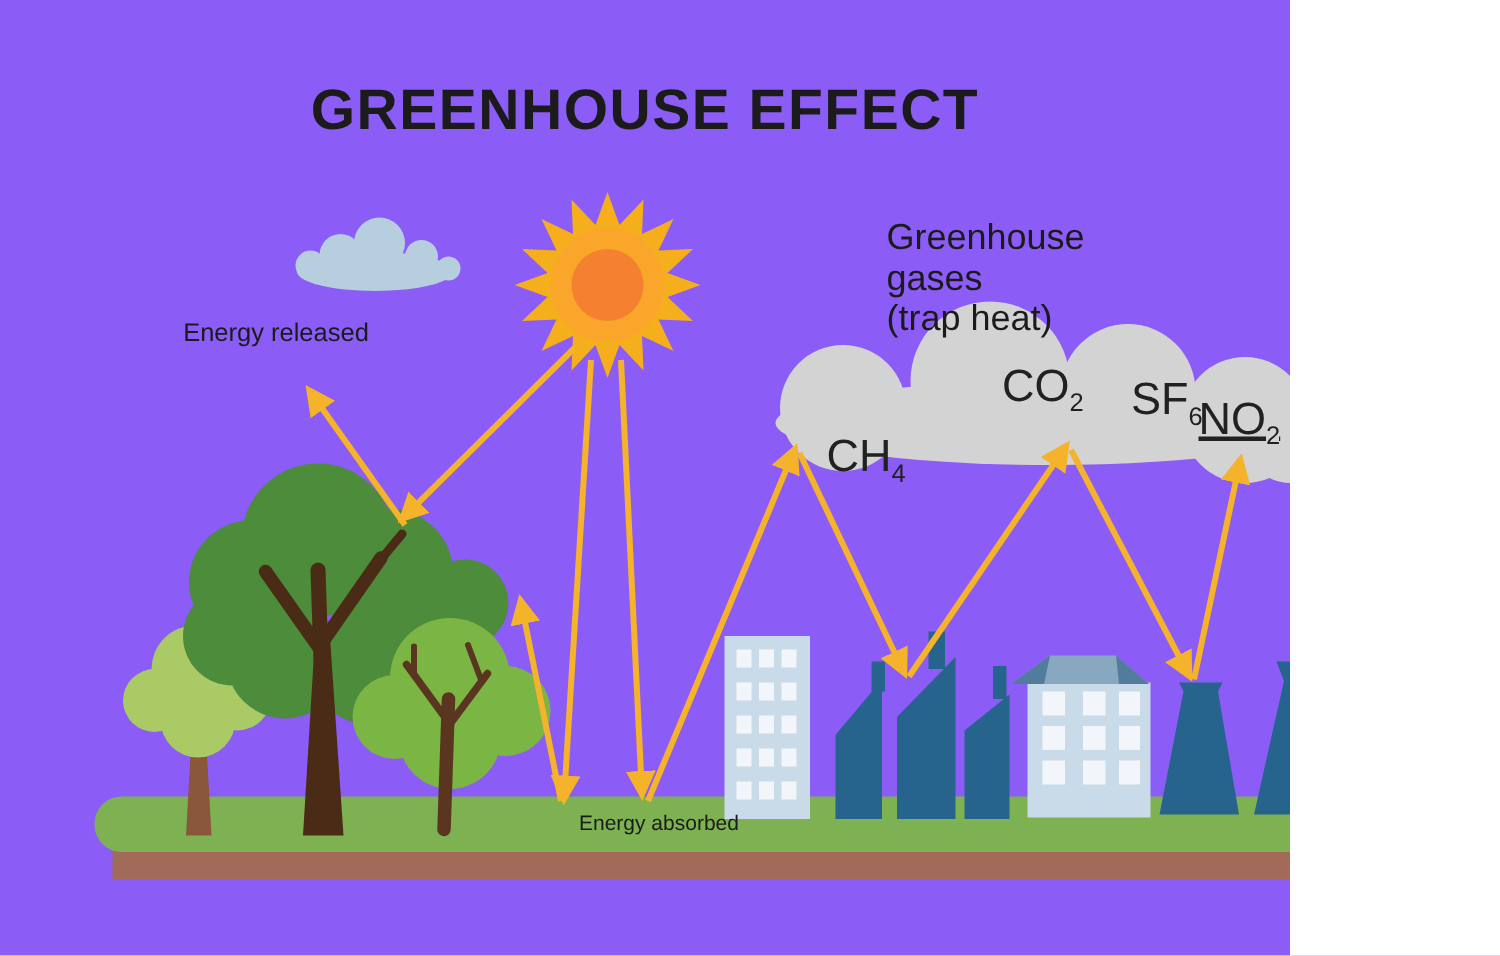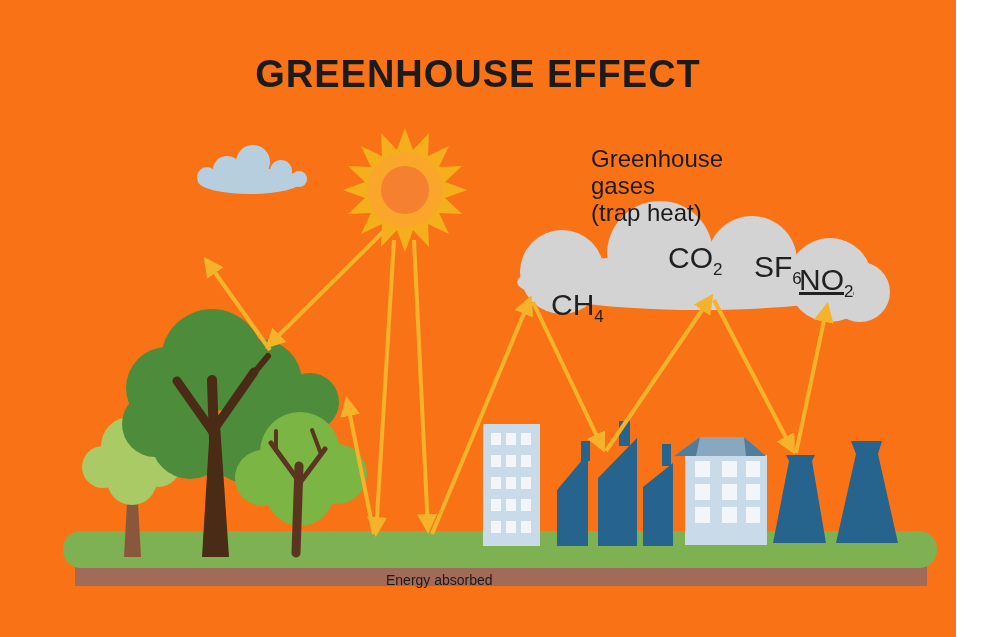--- a/index.html
+++ b/index.html
@@ -1,24 +1,24 @@
 <!DOCTYPE html>
 <html><head>
 <meta charset="utf-8">
 <style>
   html,body{margin:0;padding:0;background:#fff;}
-  #stage{position:relative;width:956px;height:637px;background:#f97316;overflow:hidden;
+  #stage{position:relative;width:860px;height:637px;background:#8b5cf6;overflow:hidden;
          font-family:"Liberation Sans", sans-serif;color:#1b1b1b;}
   #scene{position:absolute;left:0;top:0;}
   .txt{position:absolute;line-height:1.18;color:#1b1b1b;}
   #title{left:0;right:0;top:52px;text-align:center;font-size:38px;font-weight:bold;letter-spacing:1px;}
   #lbl-released{left:106px;top:212px;width:156px;text-align:center;font-size:17px;}
   #lbl-reflected{left:275px;top:349px;width:132px;text-align:center;font-size:17.5px;}
   #lbl-gases{left:591px;top:146px;width:202px;font-size:24px;line-height:1.12;}
-  #lbl-absorbed{left:386px;top:540px;font-size:14px;margin-top:32px;}
+  #lbl-absorbed{left:386px;top:540px;font-size:14px;}
   .gas{position:absolute;font-size:30px;color:#212121;}
   .gas sub{font-size:17px;vertical-align:-7px;line-height:0;}
   #gas-0{left:551px;top:251px;margin-top:37px;}
   #gas-1{left:668px;top:241px;}
   #gas-2{left:754px;top:250px;}
   #gas-3{left:799px;top:263px;text-decoration:underline;}
   .arrow{fill:none;}
 </style>
 </head>
 <body>
@@ -180,20 +180,21 @@
       <line class="arrow" x1="533" y1="302" x2="603" y2="449" marker-end="url(#ah)"></line>
       <line class="arrow" x1="606" y1="451" x2="711" y2="297" marker-end="url(#ah)"></line>
       <line class="arrow" x1="714" y1="300" x2="793" y2="451" marker-end="url(#ah)"></line>
       <line class="arrow" x1="796" y1="453" x2="827" y2="306" marker-end="url(#ah)"></line>
     </g>
   </svg>
 
   <div id="title" class="txt">GREENHOUSE EFFECT</div>
 
   <div id="lbl-released" class="txt">
+    <div>Energy released</div>
   </div>
 
   <div id="lbl-reflected" class="txt">
   </div>
 
   <div id="lbl-gases" class="txt">
     <div>Greenhouse gases</div>
     <div>(trap heat)</div>
   </div>
 

